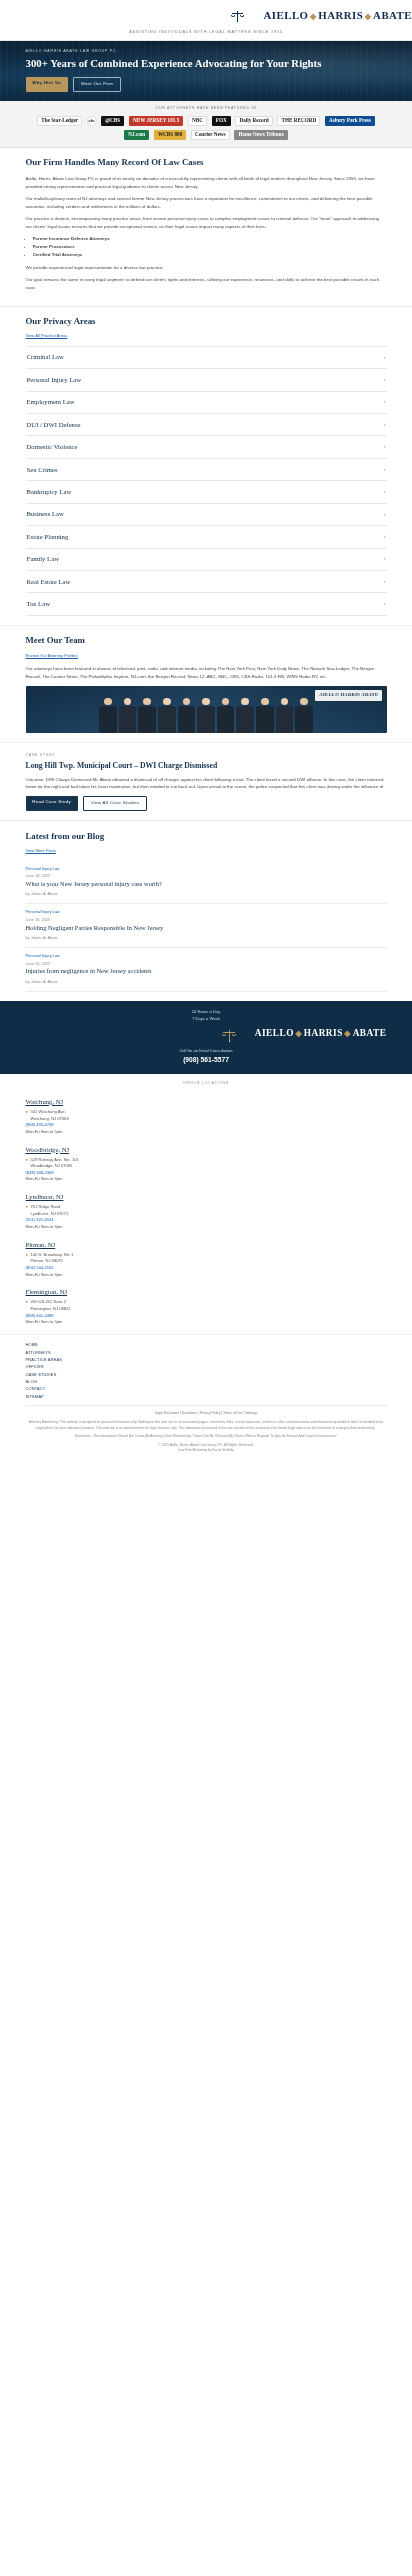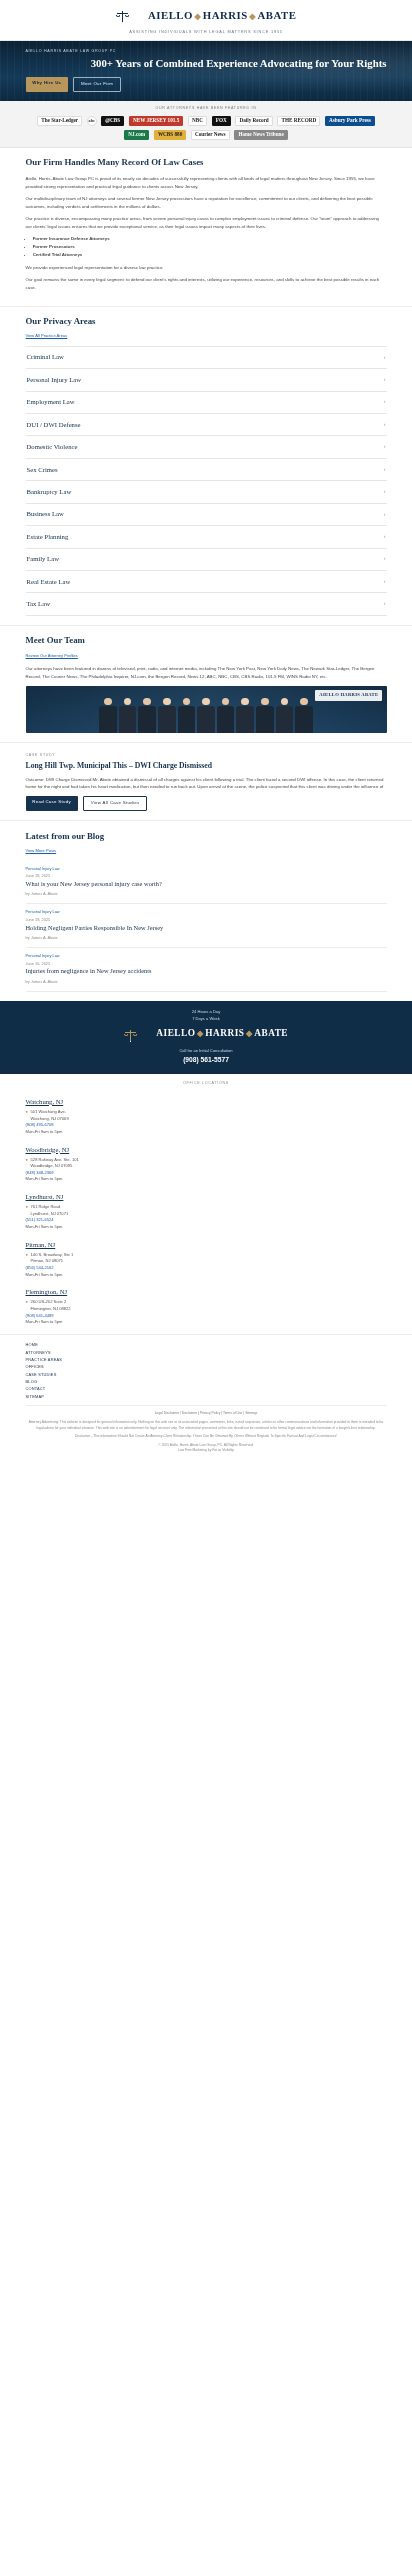--- a/index.html
+++ b/index.html
@@ -16,21 +16,21 @@
   .wrap { width: 412px; margin: 0 auto; }
   .inner { width: 361px; margin: 0 auto; }
 
   
   .site-header {
     background:#fff;
     padding: 7.2px 0 5.2px 0;
     text-align:center;
     border-bottom: 0.5px solid #e9e9e9;
   }
-  .logo-row { display:flex; align-items:center; justify-content:center; gap:19px; }
+  .logo-row { display:flex; align-items:center; justify-content:flex-end; gap:19px; }
   .logo-scales {
     width: 13.4px; height: 13.4px; position:relative;
   }
   .logo-scales .bar { position:absolute; left:1px; top:4.6px; width:11.3px; height:1px; background:#0e2a4d; }
   .logo-scales .post { position:absolute; left:6.2px; top:2.1px; width:1px; height:9.3px; background:#0e2a4d; }
   .logo-scales .pan-l, .logo-scales .pan-r {
     position:absolute; top:6.2px; width:4.1px; height:2.6px;
     border: 0.8px solid #0e2a4d; border-top:none; border-radius: 0 0 4.1px 4.1px;
   }
   .logo-scales .pan-l { left:0; }
@@ -62,21 +62,20 @@
     pointer-events:none;
   }
   .hero .inner { position:relative; }
   .eyebrow { font-size:3.6px; letter-spacing:0.7px; color:#cfd8e0; text-transform:uppercase; }
   .hero h1 {
     font-family:"Liberation Serif", serif;
     font-size: 10.8px;
     line-height: 1.25;
     margin: 3.1px 0 6.2px 0;
     font-weight: bold;
-    text-align: right;
   }
   .btn-row { display:flex; gap:5.2px; }
   .btn {
     display:inline-block;
     font-size: 4.4px;
     letter-spacing:0.3px;
     padding: 3.1px 6.7px;
     border-radius: 1px;
     cursor:pointer;
   }
@@ -417,21 +416,21 @@
             </div>
         </div>
         <div class="badge">AIELLO HARRIS ABATE</div>
       </div>
     </div>
   </section>
 
   <section class="case">
     <div class="inner">
       <div class="kicker">CASE STUDY</div>
-      <h3>Long Hill Twp. Municipal This – DWI Charge Dismissed</h3>
+      <h3>Long Hill Twp. Municipal Court – DWI Charge Dismissed</h3>
       <p class="body">Outcome: DWI Charge Dismissed Mr. Abate obtained a dismissal of all charges against his client following a trial. The client faced a second DWI offense. In this case, the client returned home for the night and had taken his heart medication, but then needed to run back out. Upon arrival at the scene, the police suspected that this client was driving under the influence of</p>
       <div class="btn-row">
         <span class="btn btn-dark">Read Case Study</span>
         <span class="btn btn-ghost">View All Case Studies</span>
       </div>
     </div>
   </section>
 
   <section class="blog">
     <div class="inner">

